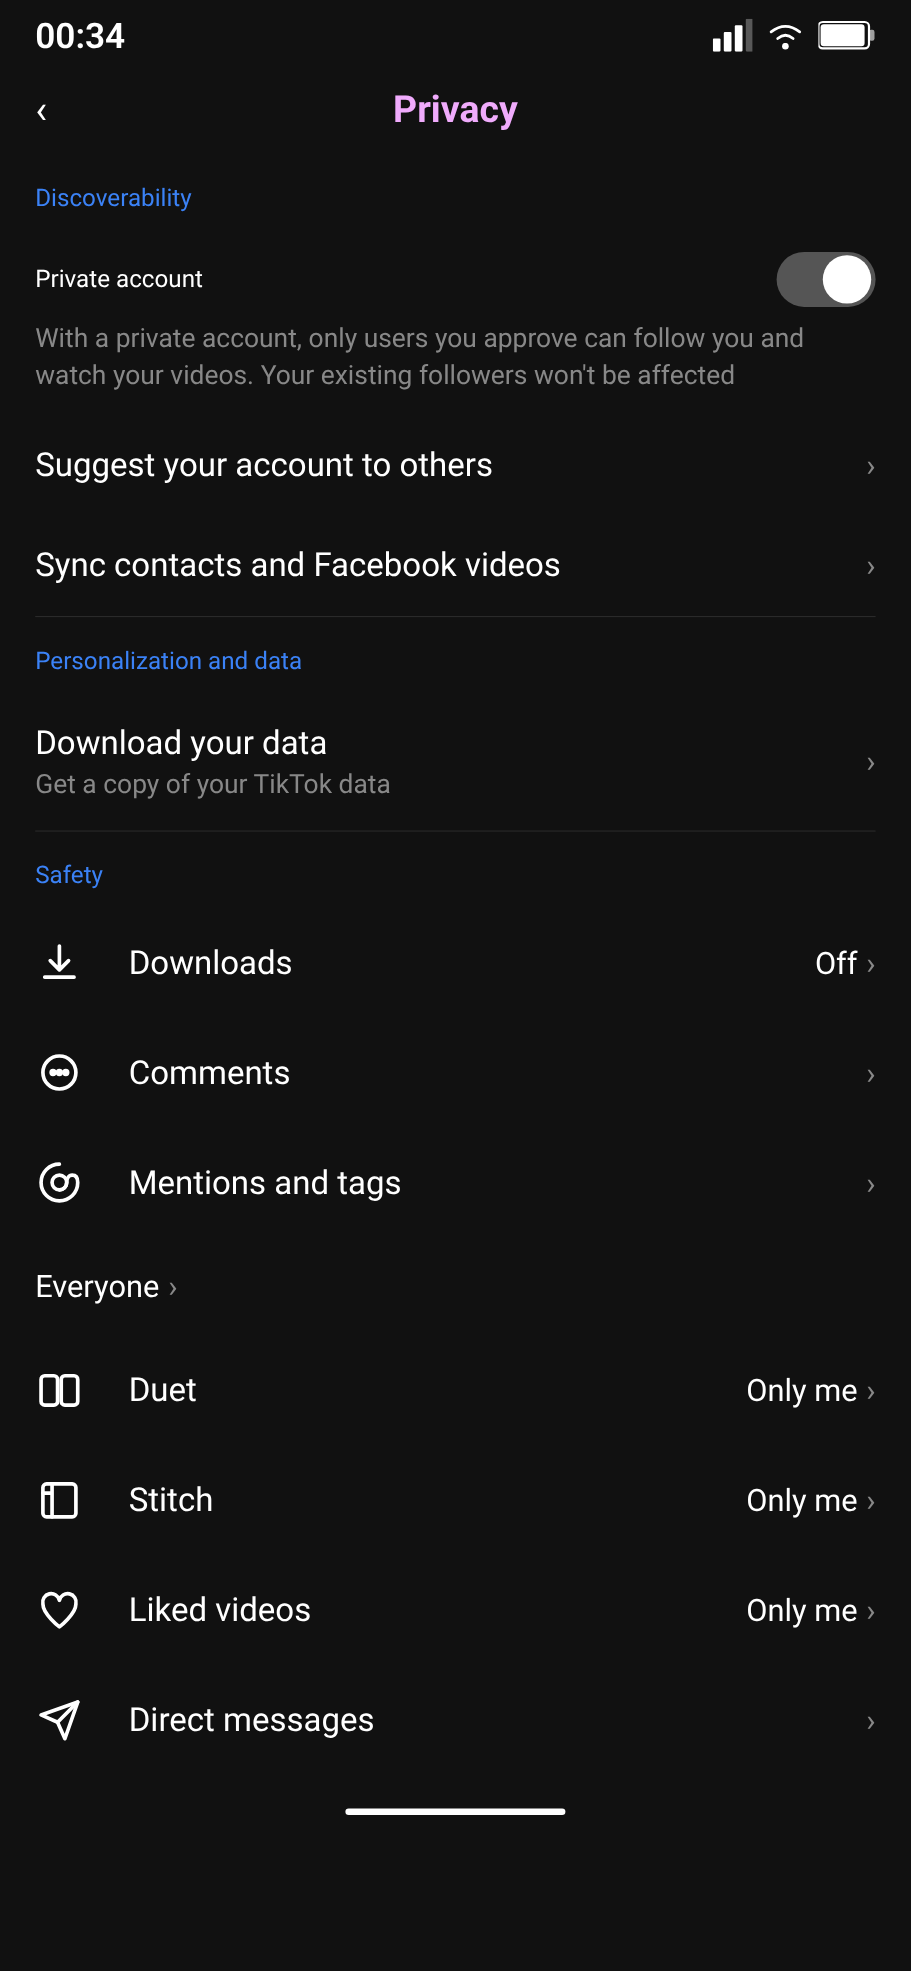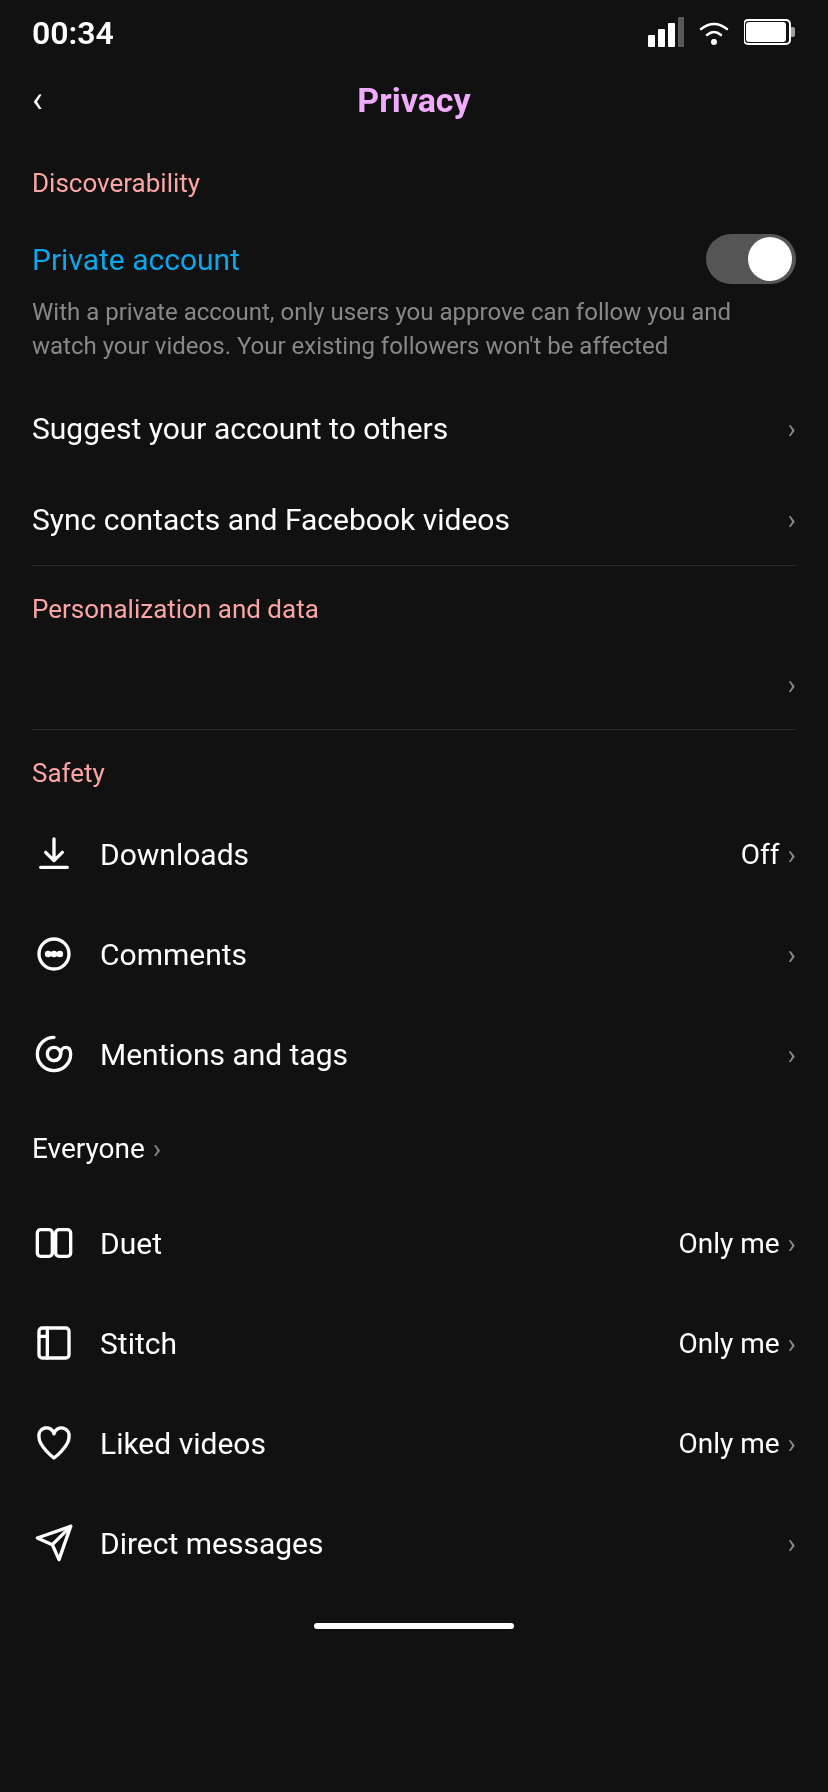--- a/index.html
+++ b/index.html
@@ -58,38 +58,38 @@
 
     .header-title {
       font-size: 34px;
       font-weight: 700;
       color: #f0abfc;
     }
 
     
     .section-header {
       padding: 28px 32px 16px 32px;
-      font-size: 26px;
-      color: #fca5a5;
+      font-size: 22px;
+      color: #3b82f6;
     }
 
     
     .settings-item {
       display: flex;
       align-items: center;
       justify-content: space-between;
       padding: 28px 32px;
       cursor: pointer;
       position: relative;
     }
 
     .settings-item-left {
       display: flex;
       align-items: center;
-      gap: 24px;
+      gap: 41px;
       flex: 1;
     }
 
     .settings-item-label {
       font-size: 30px;
       color: #ffffff;
     }
 
     .settings-item-right {
       display: flex;
@@ -139,22 +139,22 @@
     }
 
     .private-account-row {
       display: flex;
       align-items: center;
       justify-content: space-between;
       margin-bottom: 12px;
     }
 
     .private-account-label {
-      font-size: 30px;
-      color: #0ea5e9;
+      font-size: 22px;
+      color: #ffffff;
     }
 
     .private-account-desc {
       font-size: 24px;
       color: #888888;
       line-height: 1.4;
     }
 
     
     .divider {
@@ -253,20 +253,22 @@
     <span class="chevron">›</span>
   </div>
 </div>
 
 <div class="divider"></div>
 
 <div class="section-header">Personalization and data</div>
 
 <div class="settings-item">
   <div style="flex:1;">
+    <div class="settings-item-label">Download your data</div>
+    <div style="font-size:24px; color:#888888; margin-top:6px;">Get a copy of your TikTok data</div>
   </div>
   <div class="settings-item-right">
     <span class="chevron">›</span>
   </div>
 </div>
 
 <div class="divider"></div>
 
 <div class="section-header">Safety</div>
 

